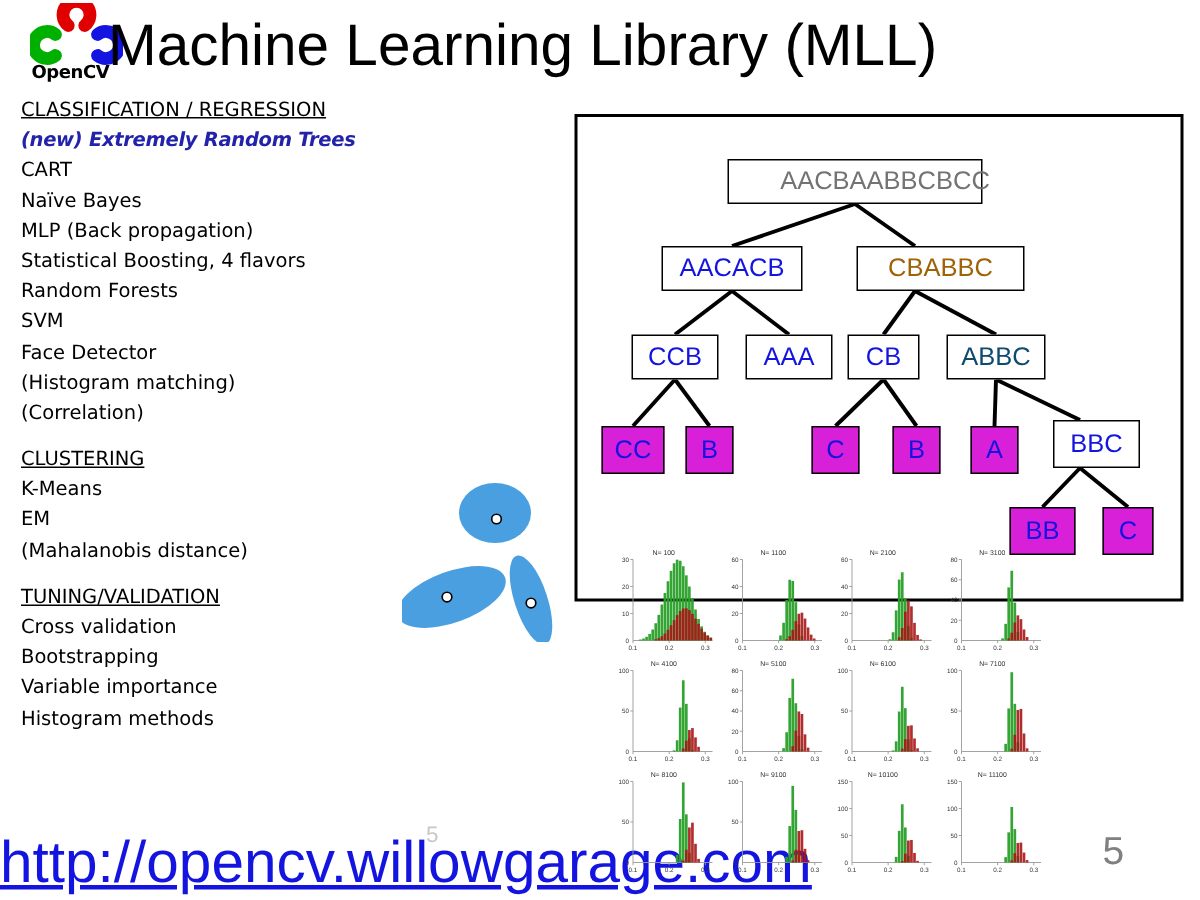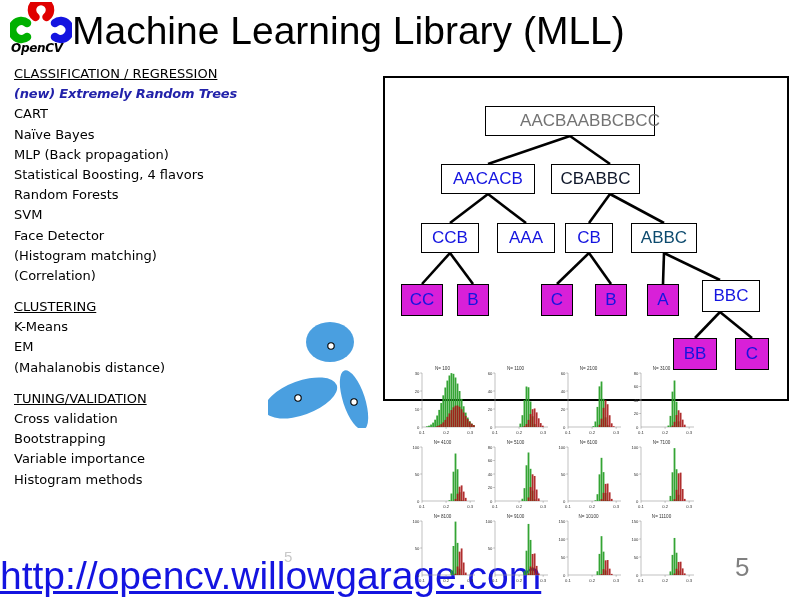--- a/index.html
+++ b/index.html
@@ -4,21 +4,21 @@
 <style>
   html,body{margin:0;padding:0;}
   body{
     width:800px;height:600px;overflow:hidden;background:#ffffff;
     font-family:"DejaVu Sans","Liberation Sans",sans-serif;
     position:relative;
   }
   #slide{position:absolute;left:0;top:0;width:800px;height:600px;}
 
   
-  #logo{position:absolute;left:10px;top:2px;width:62px;height:56px;font-style:italic;}
+  #logo{position:absolute;left:20px;top:2px;width:62px;height:56px;}
   #logo svg{display:block;}
   #logo-text{
     position:absolute;left:1px;top:40px;width:60px;
     font-family:"DejaVu Sans","Liberation Sans",sans-serif;
     font-size:12px;font-weight:bold;color:#000;letter-spacing:-0.3px;
     line-height:12px;
   }
 
   
   #title{
@@ -156,21 +156,21 @@
         <line x1="65" y1="175" x2="88" y2="206" stroke="#000" stroke-width="2.6"></line>
         <line x1="204" y1="175" x2="172" y2="206" stroke="#000" stroke-width="2.6"></line>
         <line x1="204" y1="175" x2="226" y2="206" stroke="#000" stroke-width="2.6"></line>
         <line x1="279" y1="175" x2="278" y2="206" stroke="#000" stroke-width="2.6"></line>
         <line x1="279" y1="175" x2="335" y2="202" stroke="#000" stroke-width="2.6"></line>
         <line x1="335" y1="234" x2="310" y2="260" stroke="#000" stroke-width="2.6"></line>
         <line x1="335" y1="234" x2="367" y2="260" stroke="#000" stroke-width="2.6"></line>
       </svg>
   <div class="node" style="left: 100px; top: 28px; width: 170px; height: 30px; color: #737373; padding-left: 40px;">AACBAABBCBCC</div>
       <div class="node" style="left: 56px; top: 86px; width: 94px; height: 30px; color: rgb(20, 20, 224);">AACACB</div>
-      <div class="node" style="left: 166px; top: 86px; width: 89px; height: 30px; color: #0f172a;">CBABBC</div>
+      <div class="node" style="left: 186px; top: 86px; width: 112px; height: 30px; color: #a16207;">CBABBC</div>
       <div class="node" style="left: 36px; top: 145px; width: 58px; height: 30px; color: rgb(20, 20, 224);">CCB</div>
       <div class="node" style="left: 112px; top: 145px; width: 58px; height: 30px; color: rgb(20, 20, 224);">AAA</div>
       <div class="node" style="left: 180px; top: 145px; width: 48px; height: 30px; color: rgb(20, 20, 224);">CB</div>
       <div class="node" style="left: 246px; top: 145px; width: 66px; height: 30px; color: #0c4a6e;">ABBC</div>
       <div class="node leaf" style="left: 16px; top: 206px; width: 42px; height: 32px; color: rgb(20, 20, 224);">CC</div>
       <div class="node leaf" style="left: 72px; top: 206px; width: 32px; height: 32px; color: rgb(20, 20, 224);">B</div>
       <div class="node leaf" style="left: 156px; top: 206px; width: 32px; height: 32px; color: rgb(20, 20, 224);">C</div>
       <div class="node leaf" style="left: 210px; top: 206px; width: 32px; height: 32px; color: rgb(20, 20, 224);">B</div>
       <div class="node leaf" style="left: 262px; top: 206px; width: 32px; height: 32px; color: rgb(20, 20, 224);">A</div>
       <div class="node" style="left: 306px; top: 202px; width: 58px; height: 32px; color: rgb(20, 20, 224); margin-left: 11px;">BBC</div>

